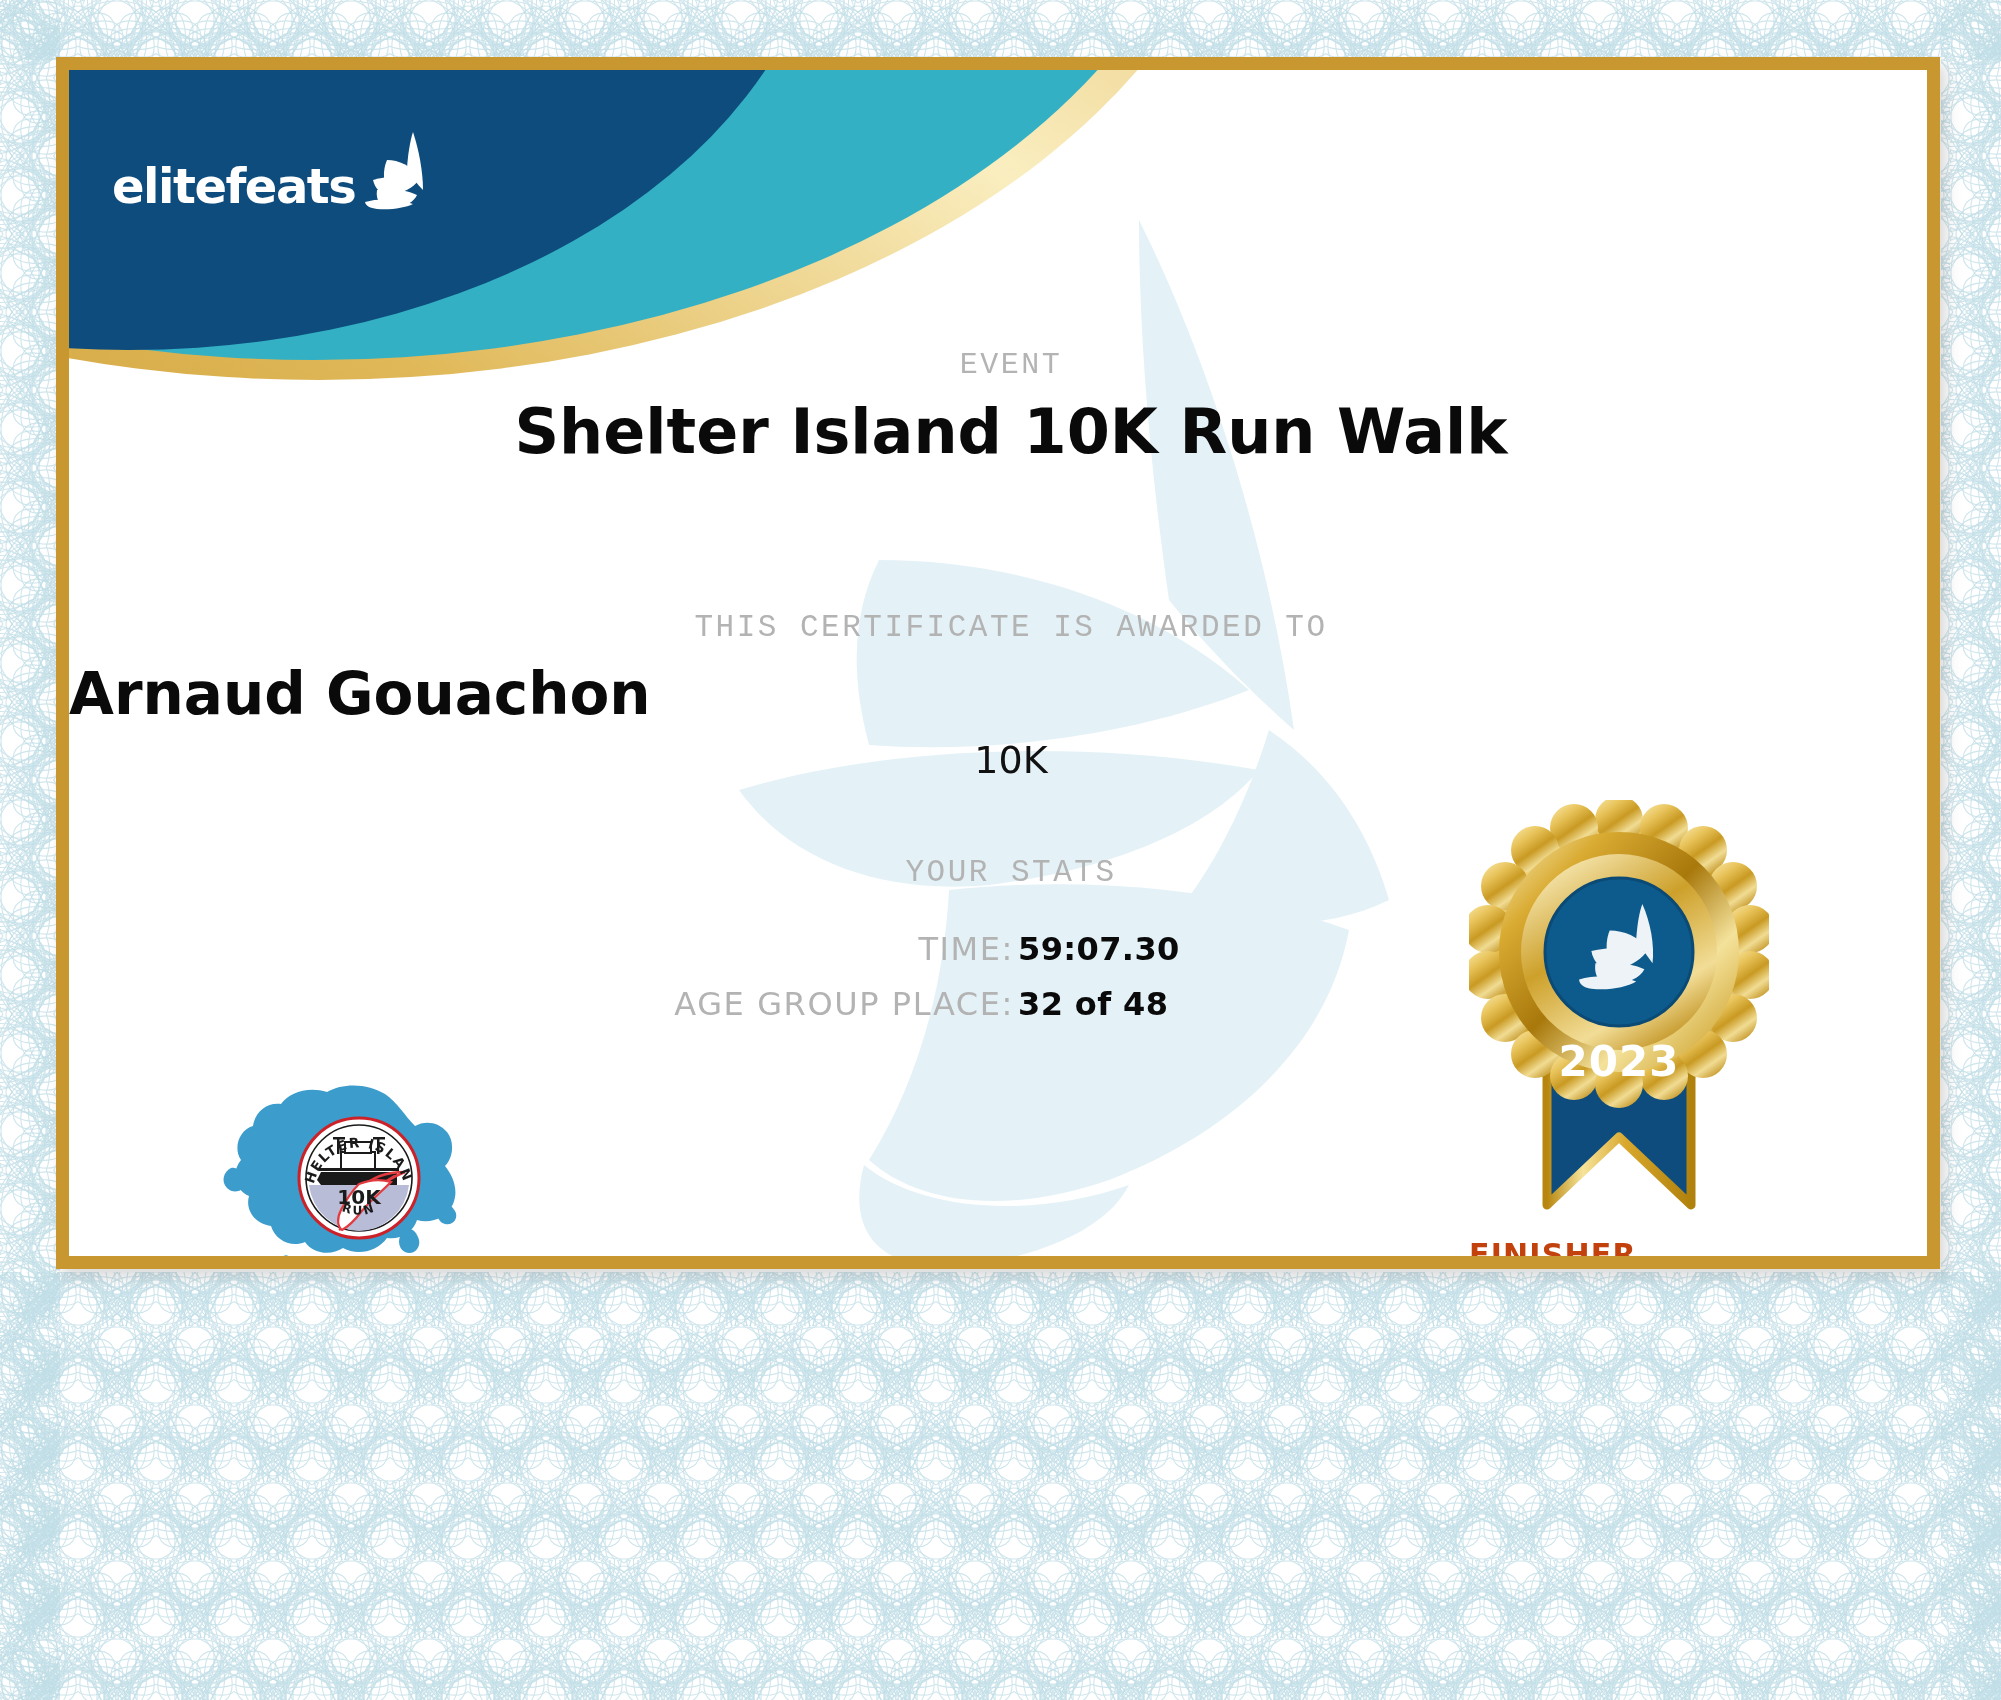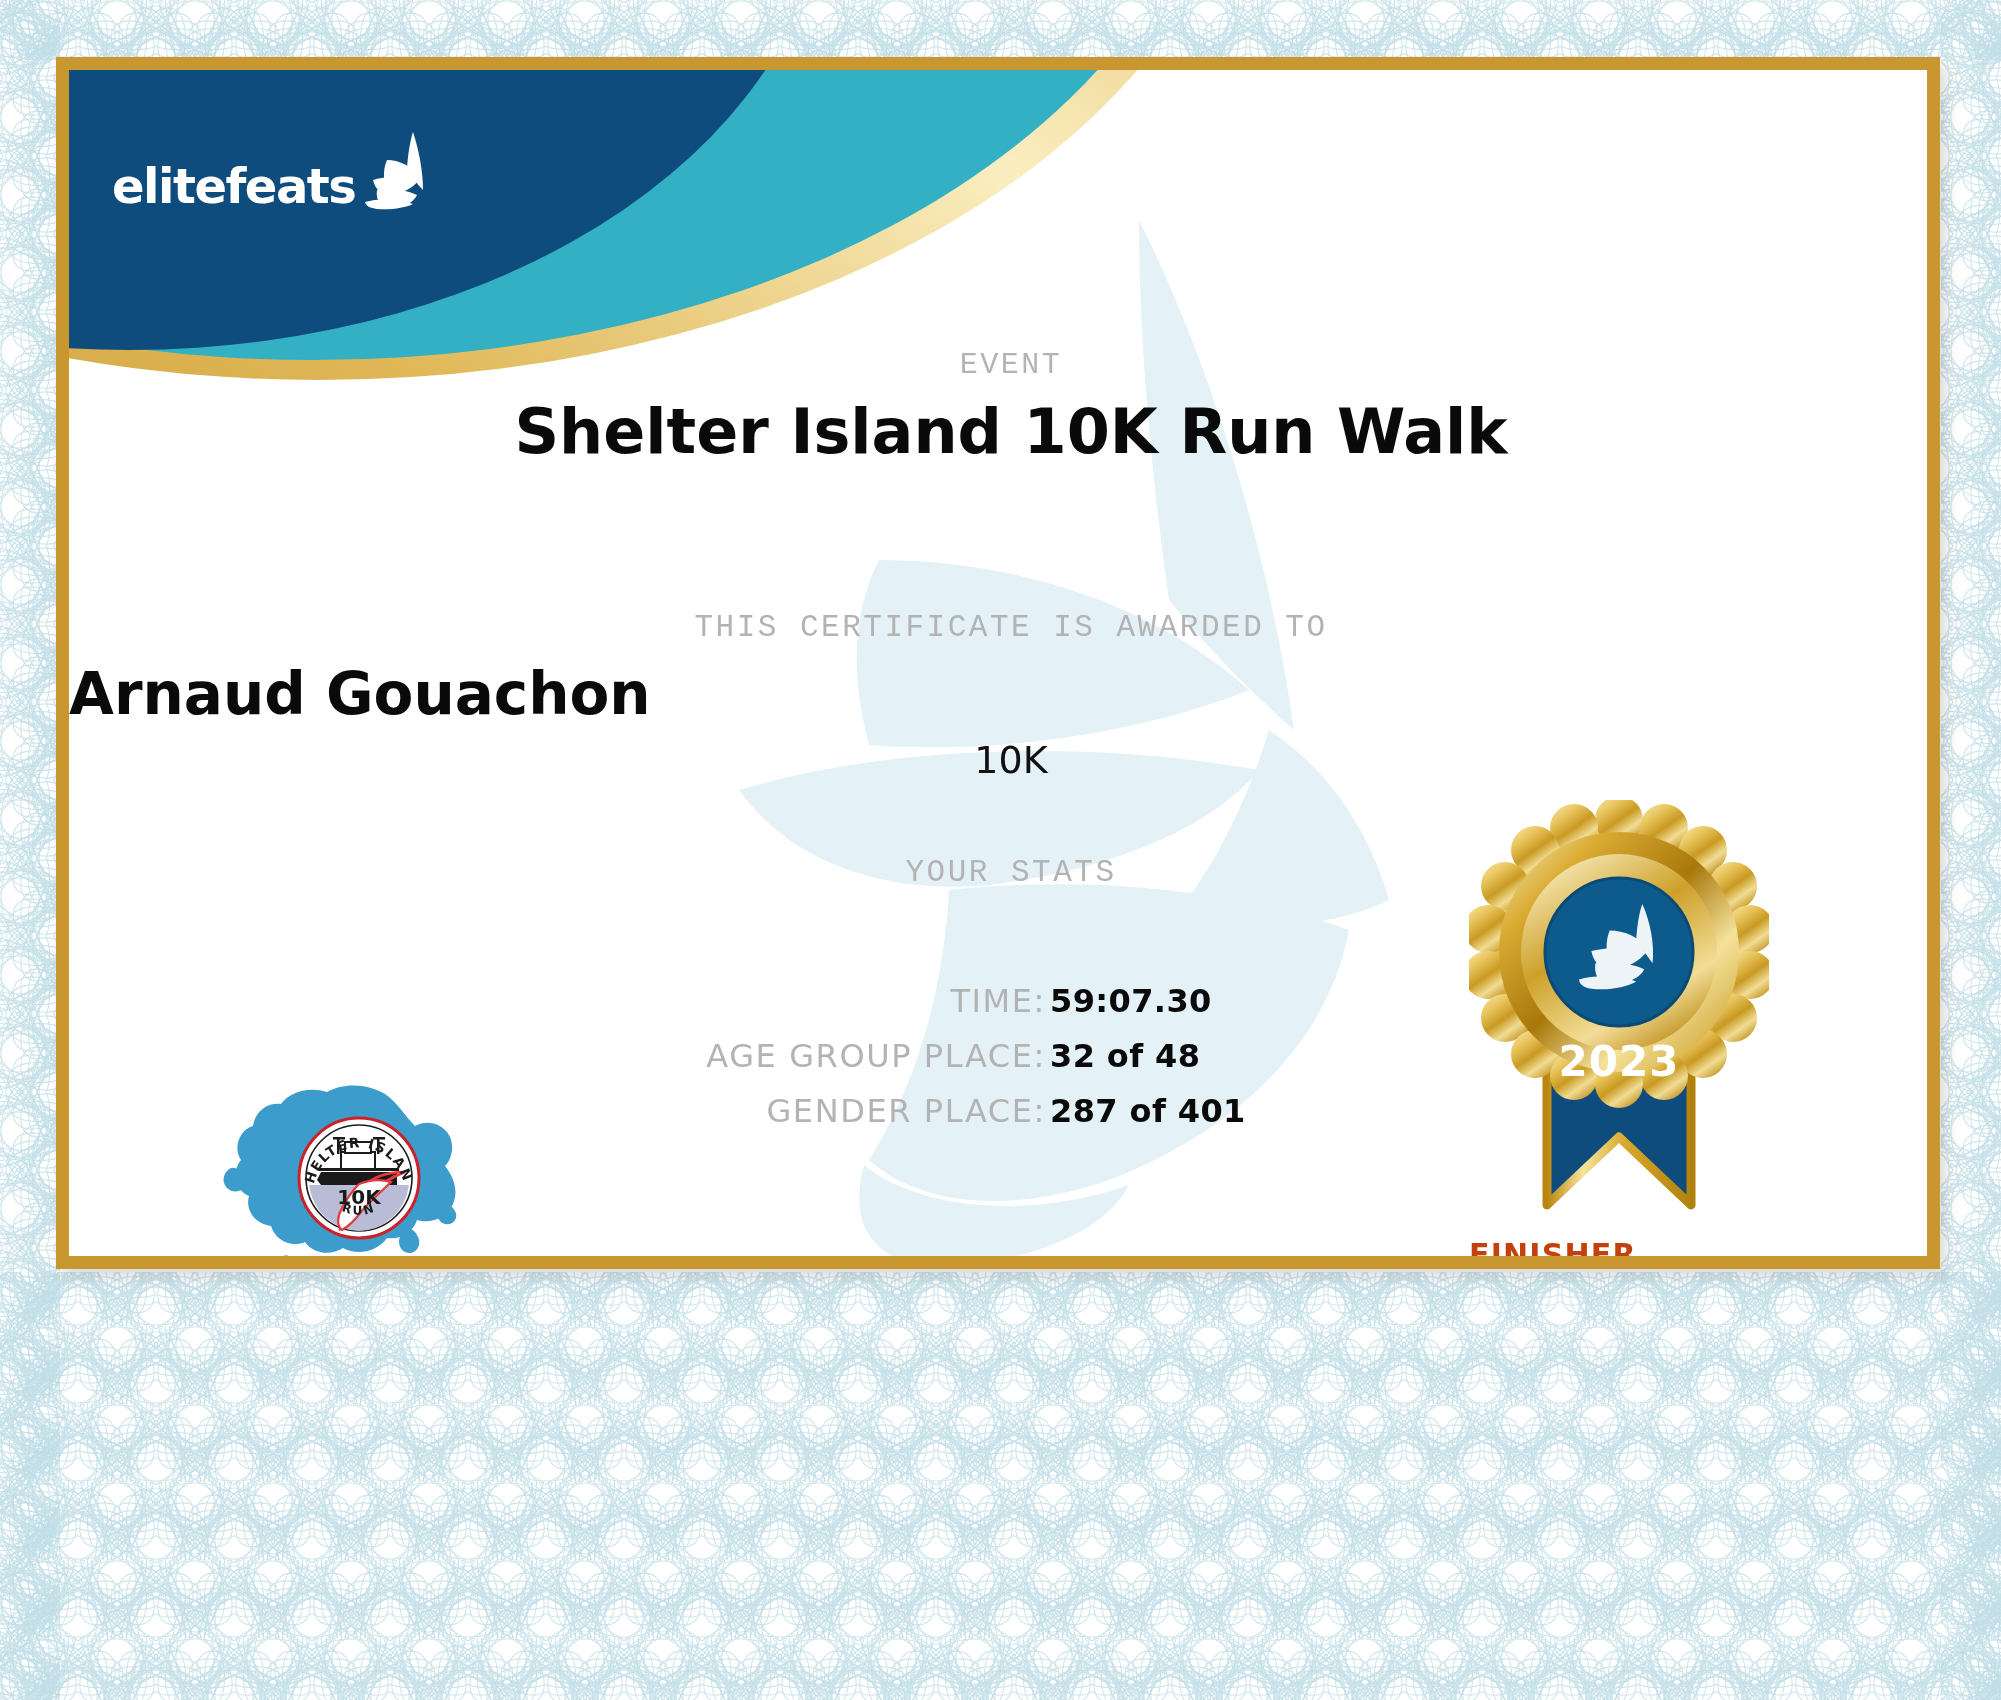--- a/index.html
+++ b/index.html
@@ -147,23 +147,22 @@
   #stats-label {
     position: absolute;
     left: 0; right: 0;
     top: 785px;
     font-size: 31px;
   }
 
   #stats-list {
     position: absolute;
     left: 0;
-    top: 912px;
+    top: 860px;
     width: 1884px;
-    padding-left: 32px;
   }
   .stat-row {
     display: flex;
     justify-content: center;
     align-items: baseline;
     margin-bottom: 17px;
     padding-left: 10px;
   }
   .stat-key {
     color: #b3b3b3;
@@ -325,24 +324,20 @@
       <div id="stats-label" class="label-caps">YOUR STATS</div>
 
       <div id="stats-list">
         <div class="stat-row">
           <span class="stat-key">TIME:</span>
           <span class="stat-val">59:07.30</span>
         </div>
         <div class="stat-row">
           <span class="stat-key">AGE GROUP PLACE:</span>
           <span class="stat-val">32 of 48</span>
-        </div>
-        <div class="stat-row">
-          <span class="stat-key">GENDER PLACE:</span>
-          <span class="stat-val">287 of 401</span>
         </div>
       </div>
     </div>
 
     <div id="race-logo-block">
 
       <svg width="300" height="185" viewBox="0 0 300 185">
 
         <g fill="#3c9ccb">
           <path d="M118 12 C135 2 160 4 176 14 C188 22 196 36 206 46 C216 40 230 42 238 52 C246 62 244 78 236 86

